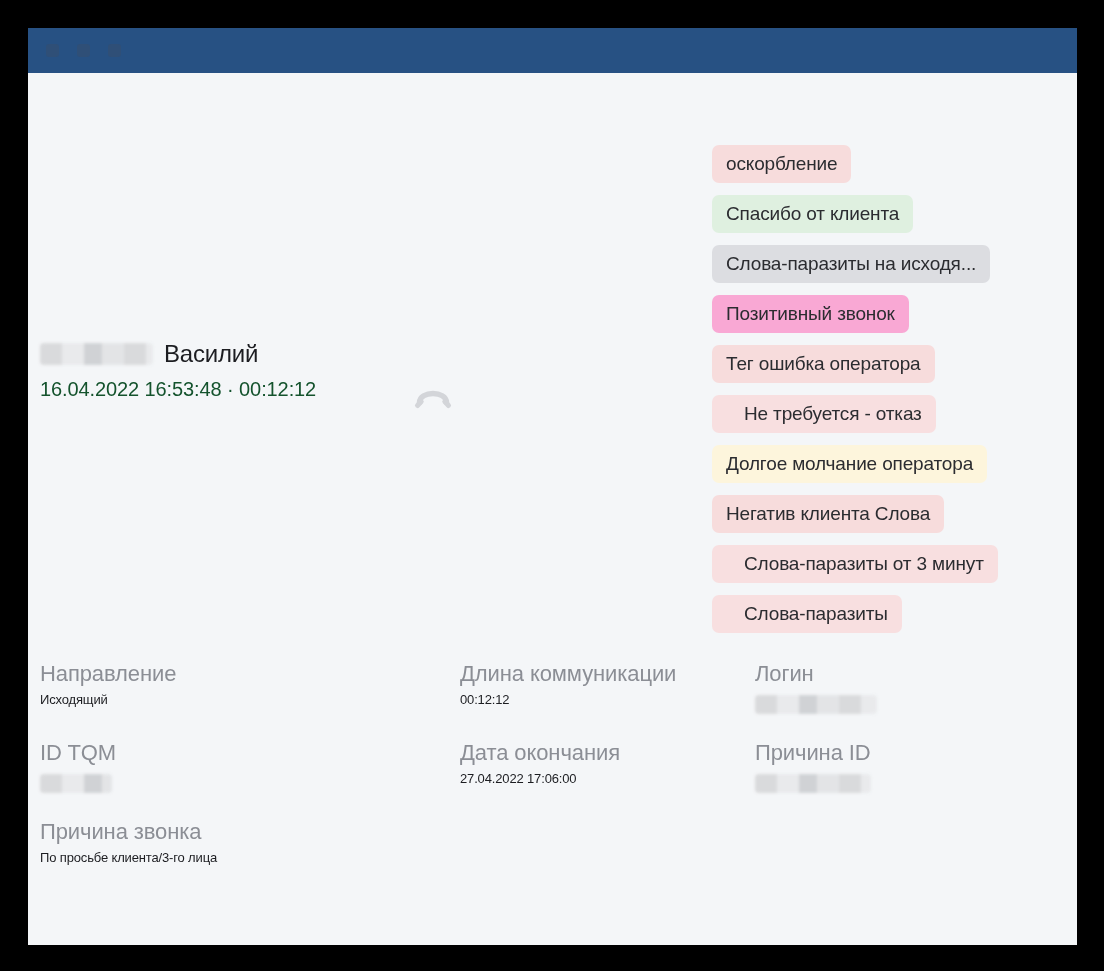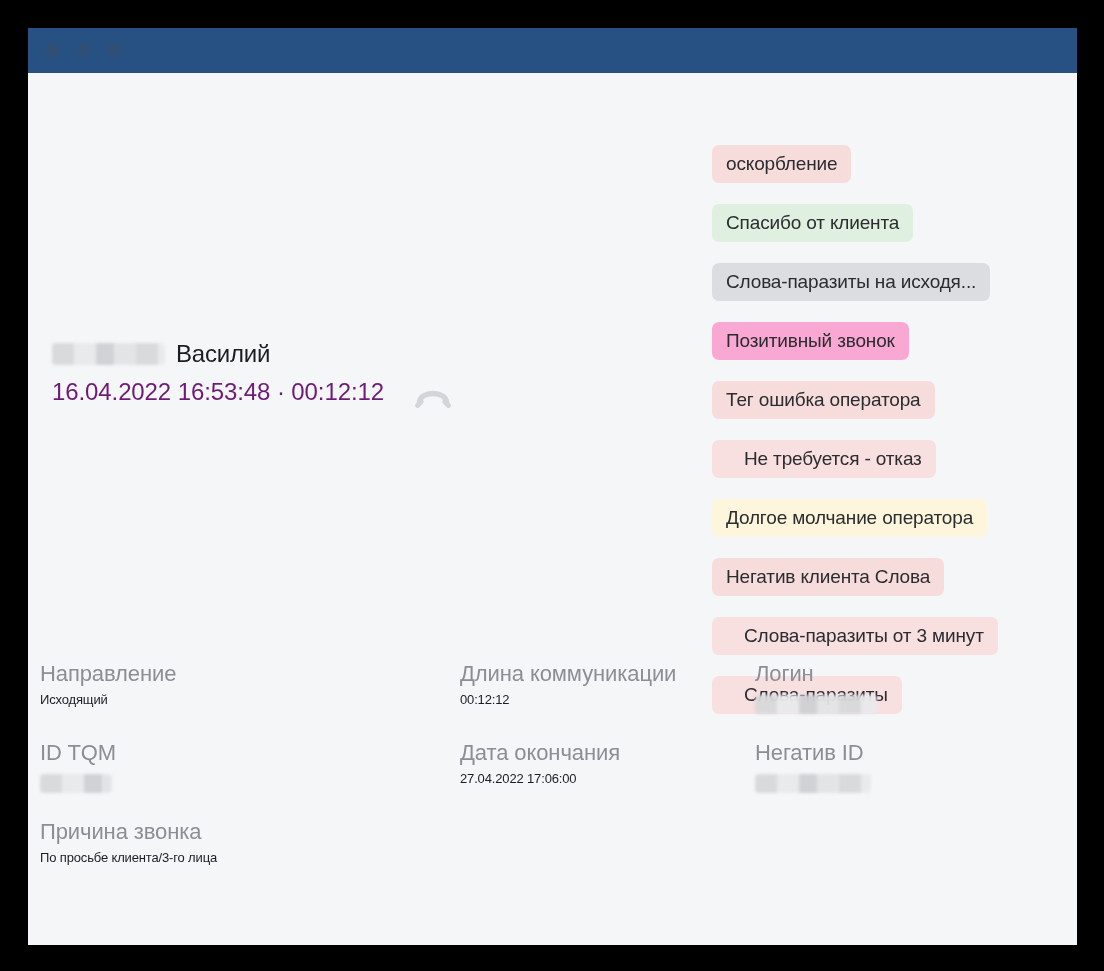--- a/index.html
+++ b/index.html
@@ -48,21 +48,21 @@
   
   #content {
     position: relative;
     height: 872px;
     background: #f4f6f8;
   }
 
   
   #call-summary {
     position: absolute;
-    left: 24px;
+    left: 12px;
     top: 265px;
     width: 430px;
   }
   #caller-line {
     display: flex;
     align-items: center;
     height: 32px;
   }
   .redaction {
     display: inline-block;
@@ -81,43 +81,43 @@
     height: 22px;
     margin-right: 11px;
   }
   #caller-name {
     font-size: 24px;
     color: #1c1d21;
     letter-spacing: -0.2px;
   }
   #call-meta {
     margin-top: 8px;
-    font-size: 24px;
-    color: #701a75;
+    font-size: 20px;
+    color: #14532d;
     letter-spacing: -0.1px;
   }
 
   
   #call-type-icon {
     position: absolute;
     left: 385px;
     top: 303px;
     width: 40px;
     height: 40px;
   }
 
   
   #tag-list {
     position: absolute;
     left: 684px;
     top: 72px;
     display: flex;
     flex-direction: column;
     align-items: flex-start;
-    gap: 21px;
+    gap: 12px;
   }
   .tag {
     display: inline-block;
     padding: 7px 14px 8px 14px;
     border-radius: 7px;
     font-size: 19px;
     color: #2b2c30;
     line-height: 23px;
     white-space: nowrap;
     letter-spacing: -0.15px;
@@ -230,21 +230,21 @@
           <div class="detail-label">ID TQM</div>
           <div class="detail-value">
             <span class="redaction value-redacted" id="idtqm-redaction"></span>
           </div>
         </div>
         <div class="detail-col">
           <div class="detail-label">Дата окончания</div>
           <div class="detail-value">27.04.2022 17:06:00</div>
         </div>
         <div class="detail-col">
-          <div class="detail-label">Негатив ID</div>
+          <div class="detail-label">Причина ID</div>
           <div class="detail-value">
             <span class="redaction value-redacted" id="external-redaction"></span>
           </div>
         </div>
       </div>
 
       <div class="detail-row">
         <div class="detail-col wide">
           <div class="detail-label">Причина звонка</div>
           <div class="detail-value">По просьбе клиента/3-го лица</div>

